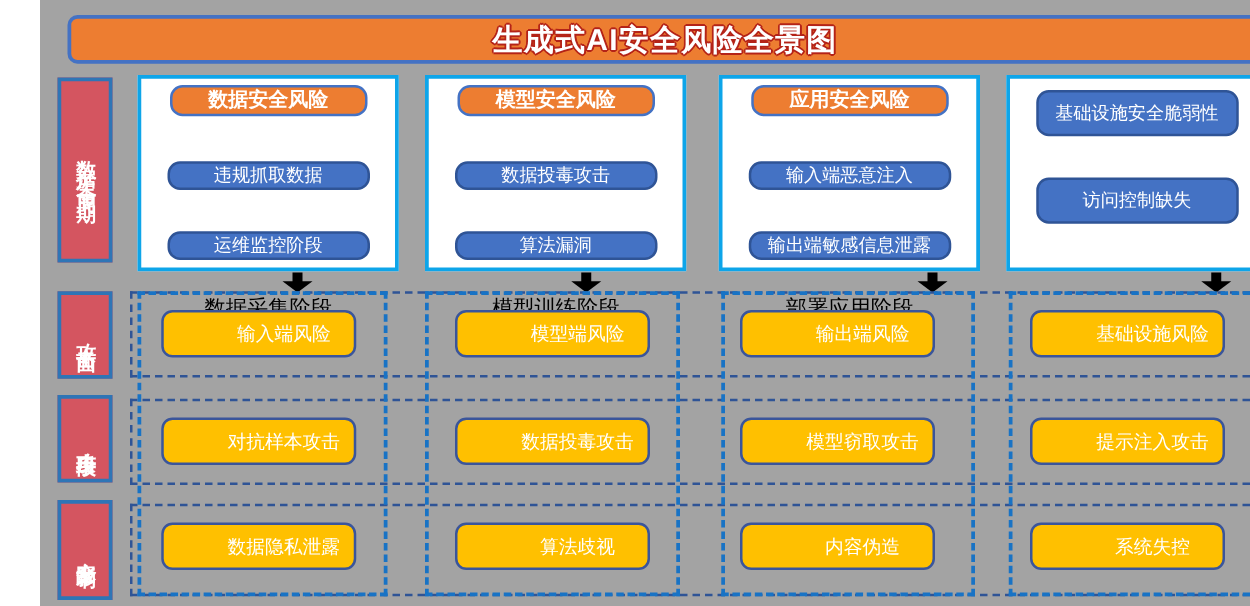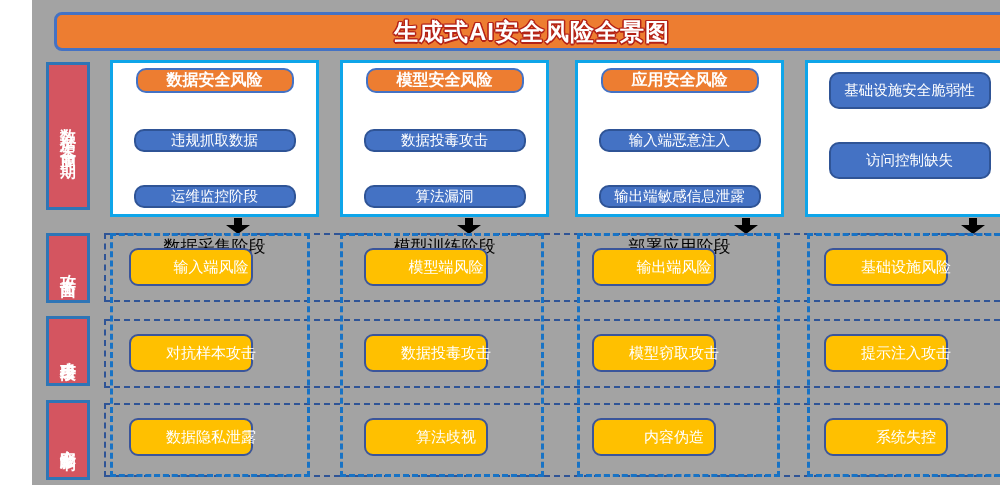--- a/index.html
+++ b/index.html
@@ -49,21 +49,21 @@
   .rr-1 { top: 233px; height: 69px; }
   .rr-2 { top: 319px; height: 69px; }
   .rr-3 { top: 403px; height: 74px; }
   .col-rect { position: absolute; top: 233px; height: 244px; border: 3px dashed #1873C5; }
   .cc-1 { left: 78px;  width: 200px; }
   .cc-2 { left: 308px; width: 204px; }
   .cc-3 { left: 545px; width: 203px; }
   .cc-4 { left: 775px; width: 220px; }
 
   
-  .ybox { position: absolute; width: 124px; height: 38px; background: #FFC000;
+  .ybox { position: absolute; width: 156px; height: 38px; background: #FFC000;
     border: 2px solid #3A559B; border-radius: 9px; display: flex; align-items: center;
     justify-content: center; color: #ffffff; font-size: 15px; white-space: nowrap; padding-left: 40px; }
 </style>
 </head>
 <body>
 
 <div class="stage">
 
   <div class="banner">
     <span>生成式AI安全风险全景图</span>

